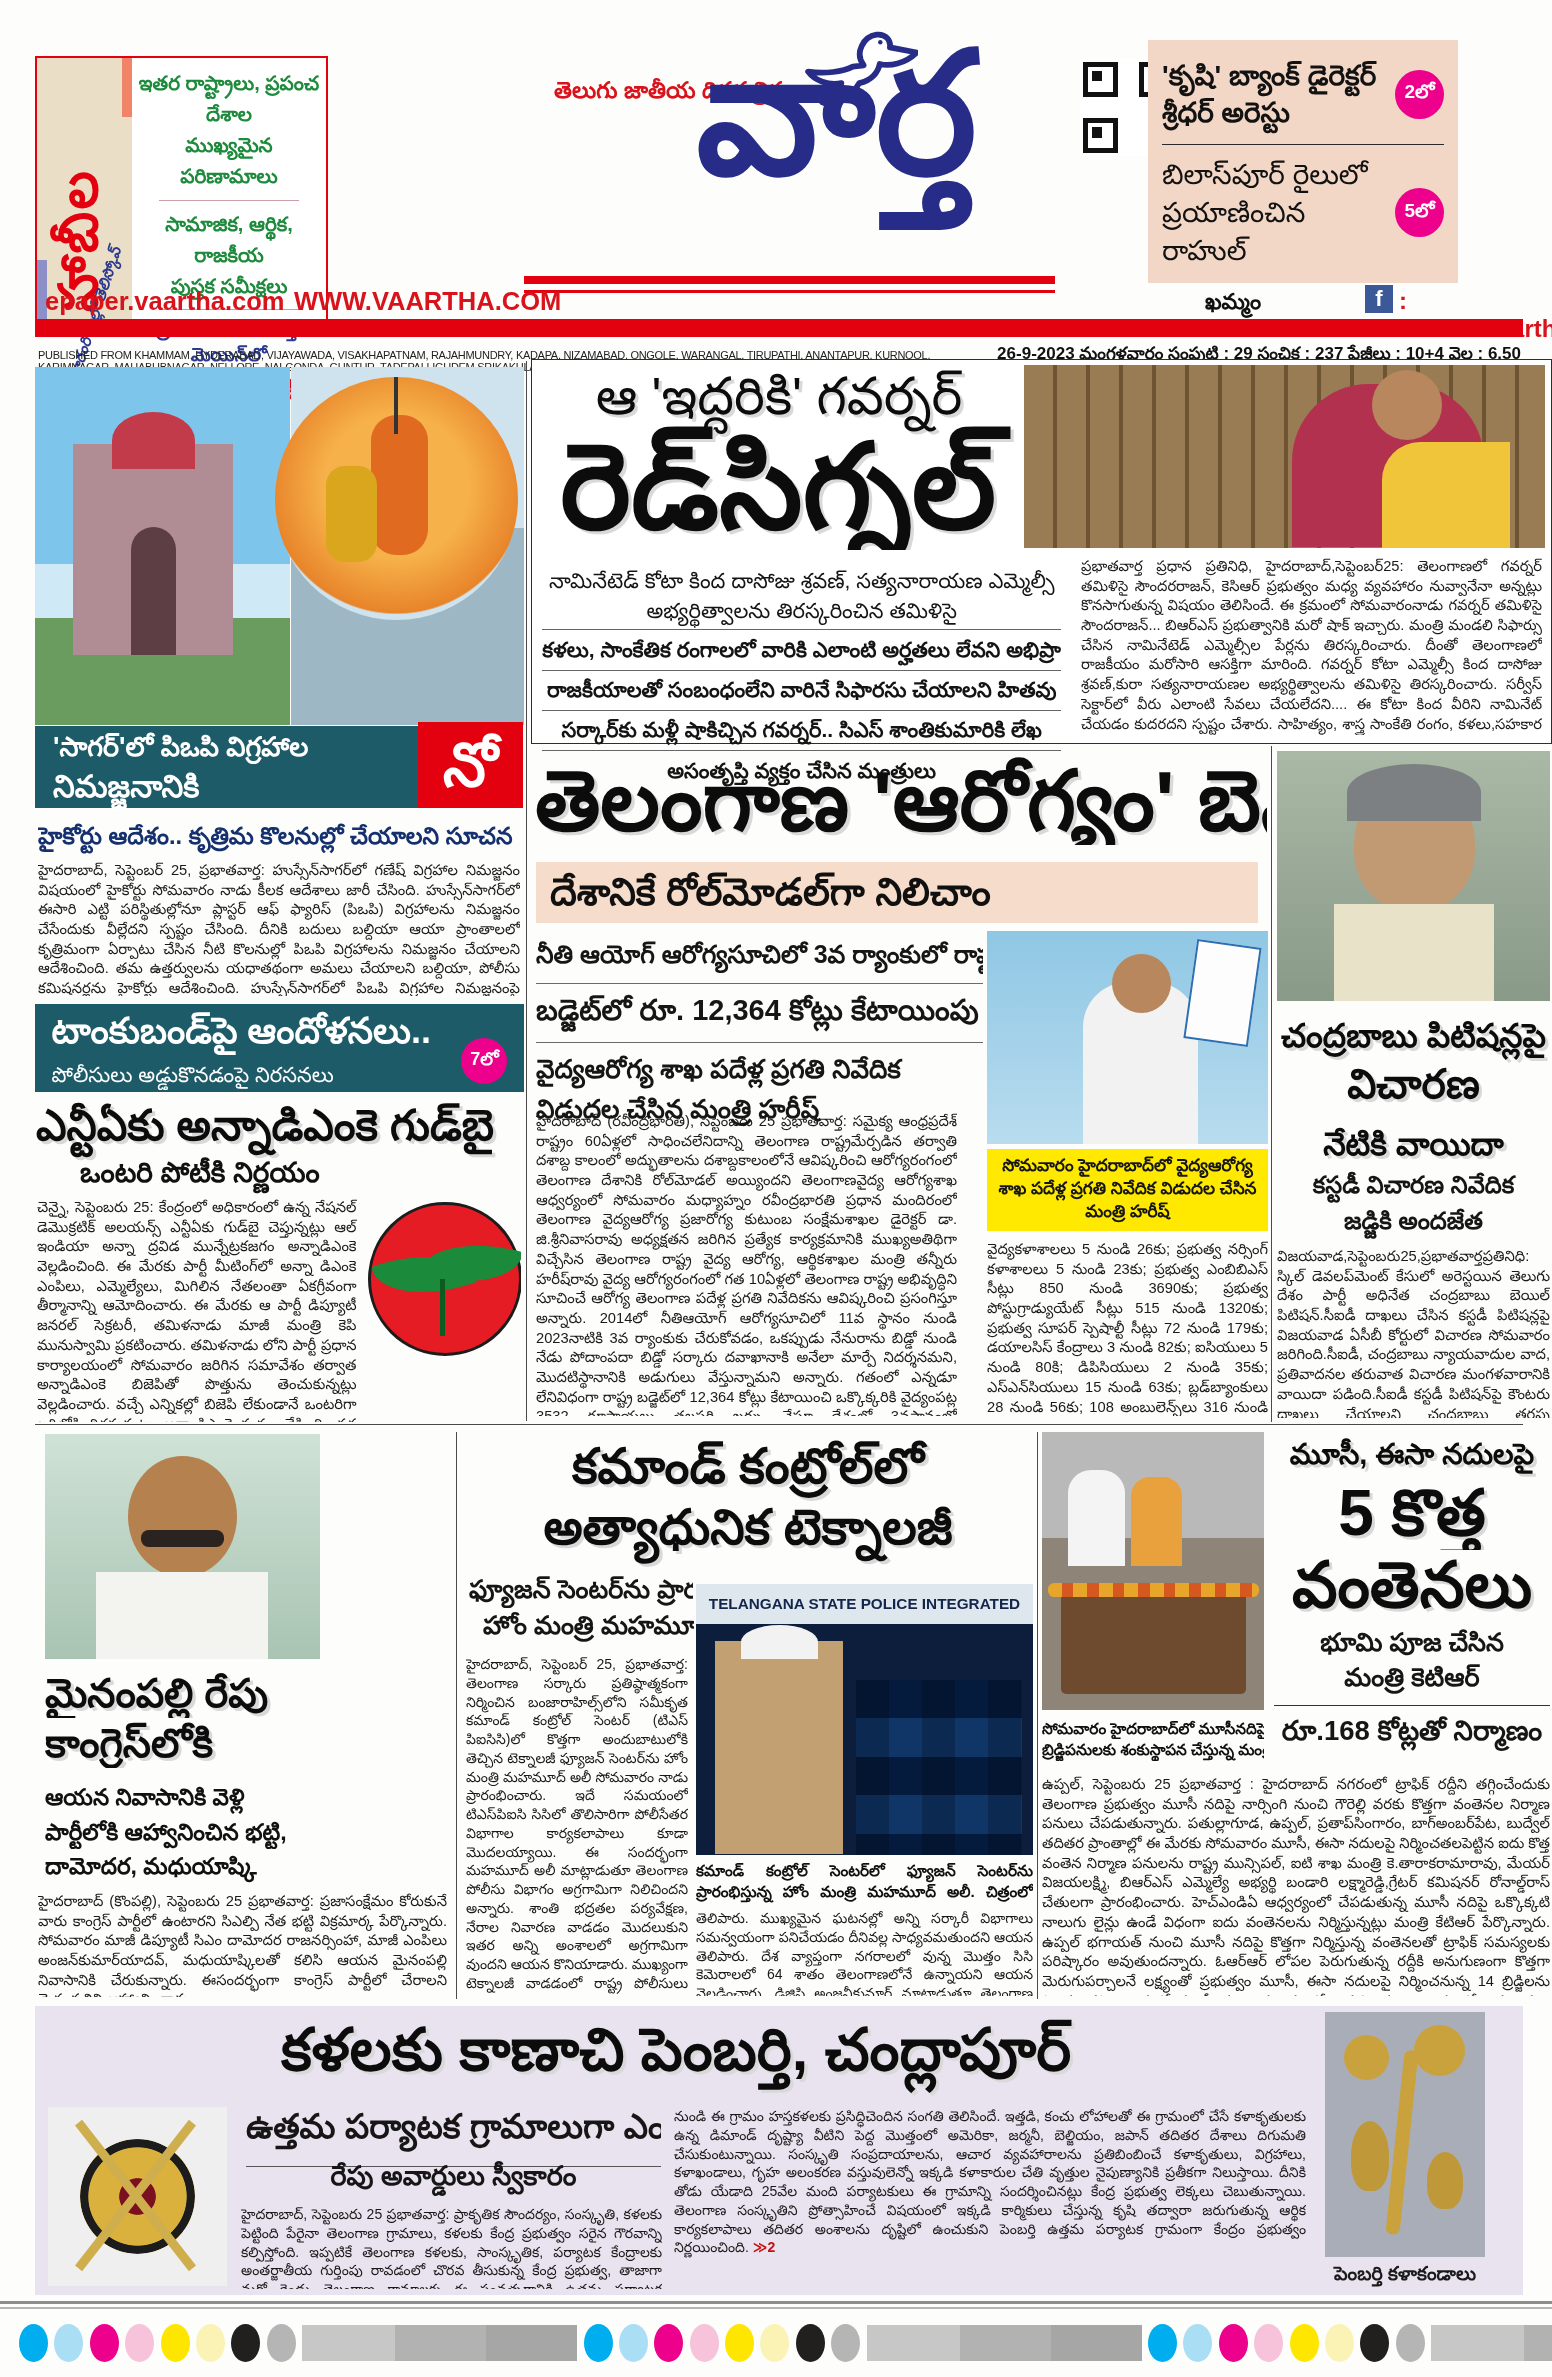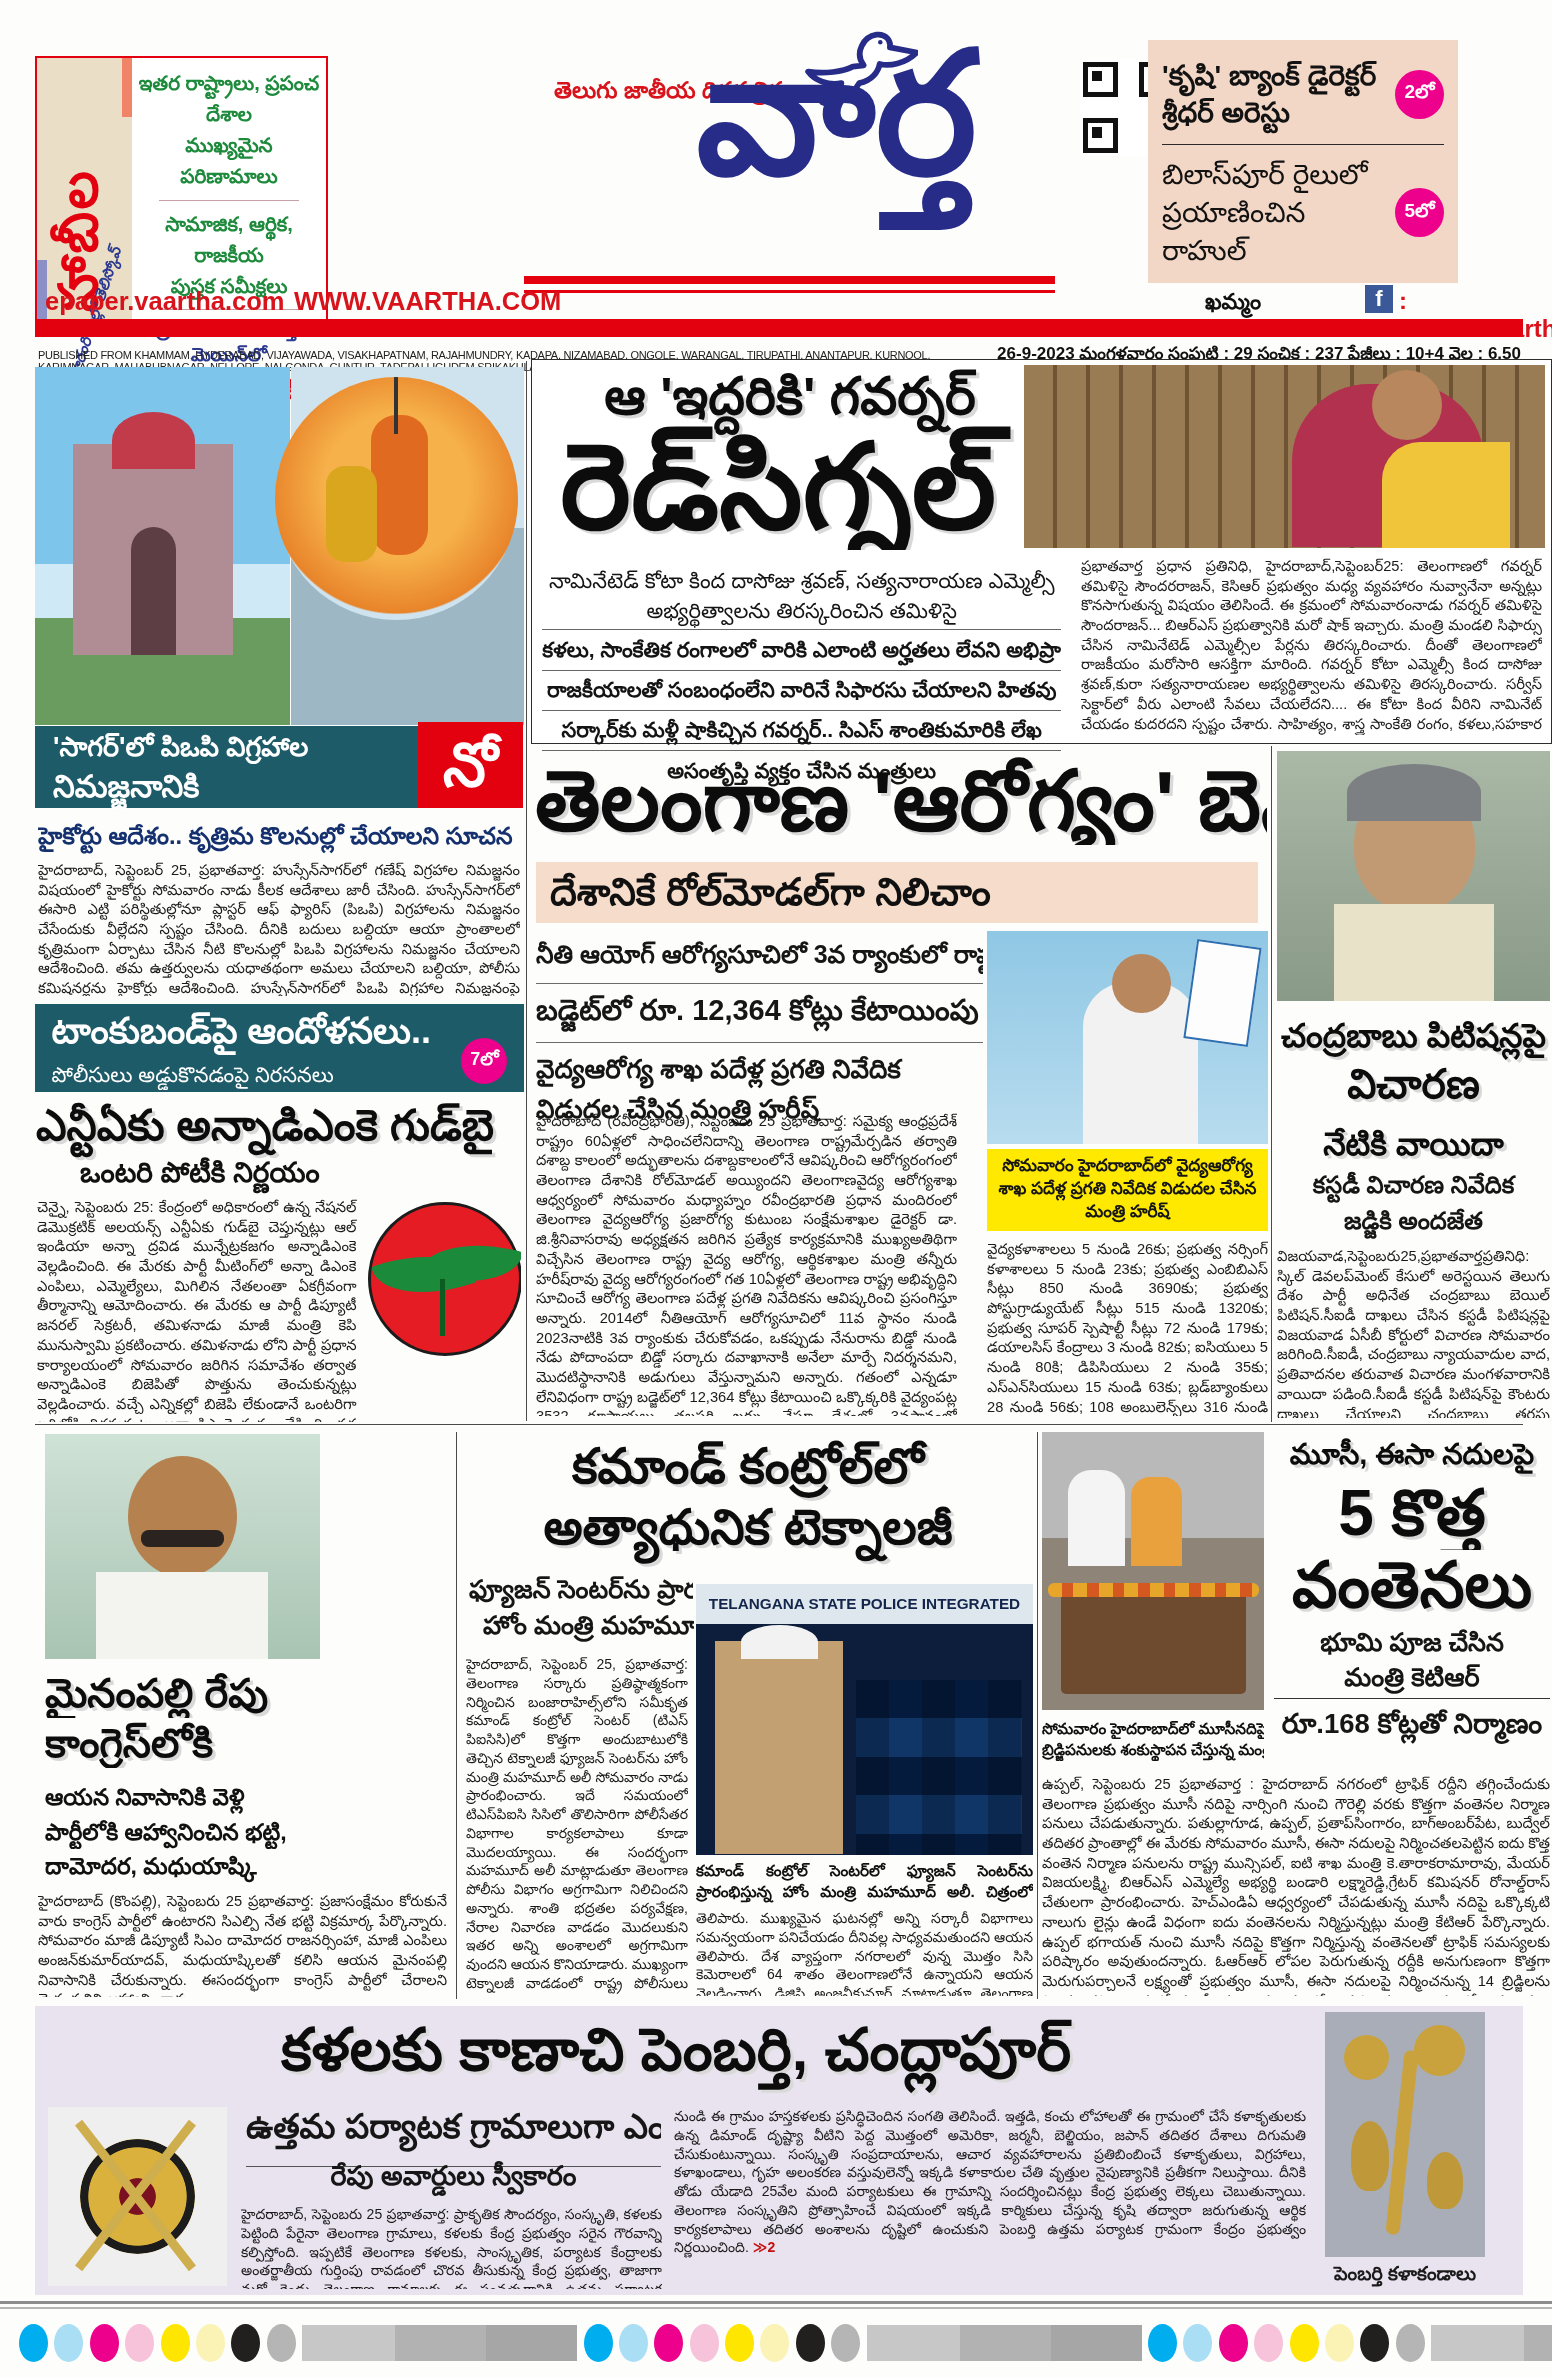--- a/index.html
+++ b/index.html
@@ -153,21 +153,21 @@
       <div class="leaf" style="left:55px;top:38px;transform:rotate(14deg) scaleX(-1)"></div>
       <div class="abs" style="left:72px;top:77px;width:5.1px;height:57px;background:#0c5c22"></div>
     </div>
     <div class="body-txt" style="height:224px">
       <span>చెన్నై, సెప్టెంబరు 25: కేంద్రంలో అధికారంలో ఉన్న నేషనల్ డెమొక్రటిక్ అలయన్స్ ఎన్టీఏకు గుడ్‌బై చెప్తున్నట్లు ఆల్ ఇండియా అన్నా ద్రవిడ మున్నేట్రకజగం అన్నాడిఎంకె వెల్లడించింది. ఈ మేరకు పార్టీ మీటింగ్‌లో అన్నా డిఎంకె ఎంపిలు, ఎమ్మెల్యేలు, మిగిలిన నేతలంతా ఏకగ్రీవంగా తీర్మానాన్ని ఆమోదించారు. ఈ మేరకు ఆ పార్టీ డిప్యూటీ జనరల్ సెక్రటరీ, తమిళనాడు మాజీ మంత్రి కెపి మునుస్వామి ప్రకటించారు. తమిళనాడు లోని పార్టీ ప్రధాన కార్యాలయంలో సోమవారం జరిగిన సమావేశం తర్వాత అన్నాడిఎంకె బిజెపితో పొత్తును తెంచుకున్నట్లు వెల్లడించారు. వచ్చే ఎన్నికల్లో బిజెపి లేకుండానే ఒంటరిగా బరిలోకి దిగనున్నట్లు అన్నాడిఎంకె స్పష్టం చేసింది. గత కొన్ని రోజుల నుంచి అన్నాడిఎంకె, బిజెపి నేతలు బహిరంగంగానే ఒకరిపై మరొకరు తీవ్ర విమర్శలు గుప్పించుకుంటున్నారు. దీంతో ఎన్టీఏ నుంచి అన్నా డిఎంకె బయటికి వస్తుందని రాజకీయవర్గాల్లో తీవ్ర చర్చ జరిగింది. తమ పార్టీని, పార్టీ నాయకులను నిరంతరం అవమానిస్తున్న బిజెపితో పొత్తు ఉండబోదని ఇప్పటికే చాలా మంది అన్నాడిఎంకె నేతలు బహిరంగంగానే ప్రకటించగా అధికారికంగా మాత్రం సోమవారం ప్రకటించారు. ఈ</span>
       
     </div>
   </div>
 
   <div class="abs" style="left:531px;top:359px;width:1019px;height:383px;border:1.3px solid #2d2d2d;background:#fff">
-    <div class="abs c nw blk" style="left:20px;top:6.4px;width:476px;font-size:52px;font-weight:700">ఆ 'ఇద్దరికి' గవర్నర్</div>
+    <div class="abs c nw blk" style="left:9px;top:6.4px;width:476px;font-size:52px;font-weight:400">ఆ 'ఇద్దరికి' గవర్నర్</div>
     <div class="abs c nw blk" style="left:3.8px;top:65px;width:485px;font-size:119px;line-height:1.05">రెడ్‌సిగ్నల్</div>
 
     <div class="ph" style="left:492px;top:5.1px;width:521px;height:183px;
                 background:repeating-linear-gradient(90deg,#9a7c54 0 29px,#6f5434 29px 33px)">
       <div class="abs" style="left:268px;top:19px;width:192px;height:163px;background:#b2314e;border-radius:77px 77px 0 0"></div>
       <div class="abs" style="left:358px;top:77px;width:128px;height:106px;background:#f0c53a;border-radius:38px 0 0 0"></div>
       <div class="abs" style="left:348px;top:5.1px;width:70px;height:70px;border-radius:50%;background:#b9875e"></div>
     </div>
 
     <div class="abs" style="left:10.2px;top:203px;width:519px;font-size:21px;line-height:1.45;color:#141414;text-align:center">
@@ -271,21 +271,21 @@
   <div class="abs c" style="left:1042px;top:1718px;width:222px;font-size:15.3px;font-weight:bold;line-height:1.4;color:#101010">
     <div class="nw">సోమవారం హైదరాబాద్‌లో మూసీనదిపై</div>
     <div class="nw">బ్రిడ్జిపనులకు శంకుస్థాపన చేస్తున్న మంత్రి కెటిఆర్</div>
   </div>
 
   <div class="abs c" style="left:1274px;top:1438px;width:276px">
     <div class="nw blk" style="font-size:29px">మూసీ, ఈసా నదులపై</div>
     <div class="nw blk" style="font-size:64px;line-height:1.12">5 కొత్త</div>
     <div class="nw blk" style="font-size:64px;line-height:1.12">వంతెనలు</div>
     <div class="nw bd" style="font-size:25.5px;margin-top:6.4px">భూమి పూజ చేసిన</div>
-    <div class="nw bd" style="font-size:25.5px;border-bottom:1.9px solid #333;padding-bottom:0">మంత్రి కెటిఆర్</div>
+    <div class="nw bd" style="font-size:25.5px;border-bottom:1.9px solid #333;padding-bottom:7px">మంత్రి కెటిఆర్</div>
     <div class="nw bd" style="font-size:27.5px;margin-top:9px">రూ.168 కోట్లతో నిర్మాణం</div>
   </div>
 
   <div class="abs body-txt" style="left:1042px;top:1775px;width:508px;height:221px;font-size:14.7px">
     <span>ఉప్పల్, సెప్టెంబరు 25 ప్రభాతవార్త : హైదరాబాద్ నగరంలో ట్రాఫిక్ రద్దీని తగ్గించేందుకు తెలంగాణ ప్రభుత్వం మూసీ నదిపై నార్సింగి నుంచి గౌరెల్లి వరకు కొత్తగా వంతెనల నిర్మాణ పనులు చేపడుతున్నారు. పతుల్లాగూడ, ఉప్పల్, ప్రతాప్‌సింగారం, బాగ్‌అంబర్‌పేట, బుద్వేల్ తదితర ప్రాంతాల్లో ఈ మేరకు సోమవారం మూసీ, ఈసా నదులపై నిర్మించతలపెట్టిన ఐదు కొత్త వంతెన నిర్మాణ పనులను రాష్ట్ర మున్సిపల్, ఐటి శాఖ మంత్రి కె.తారాకరామారావు, మేయర్ విజయలక్ష్మి, బిఆర్‌ఎస్ ఎమ్మెల్యే అభ్యర్థి బండారి లక్ష్మారెడ్డి,గ్రేటర్ కమిషనర్ రోనాల్డ్‌రాస్ చేతులగా ప్రారంభించారు. హెచ్‌ఎండిఏ ఆధ్వర్యంలో చేపడుతున్న మూసీ నదిపై ఒక్కొక్కటి నాలుగు లైన్లు ఉండే విధంగా ఐదు వంతెనలను నిర్మిస్తున్నట్లు మంత్రి కేటిఆర్ పేర్కొన్నారు. ఉప్పల్ భగాయత్ నుంచి మూసీ నదిపై కొత్తగా నిర్మిస్తున్న వంతెనలతో ట్రాఫిక్ సమస్యలకు పరిష్కారం అవుతుందన్నారు. ఓఆర్‌ఆర్ లోపల పెరుగుతున్న రద్దీకి అనుగుణంగా కొత్తగా మెరుగుపర్చాలనే లక్ష్యంతో ప్రభుత్వం మూసీ, ఈసా నదులపై నిర్మించనున్న 14 బ్రిడ్జిలను నిర్మిస్తుందని, అందులో మూసీ నదిపై మూడు చోట్ల ఈసా నదిపై రెండు చోట్ల వంతెనలు నిర్మాణం. సుమారు రూ.168 కోట్ల వ్యయంతో హెచ్‌ఎండిఏ నిర్మించే పనులు ఉన్నాయి. హైదరాబాద్ మెట్రోపాలిటన్ డెవలప్‌మెంట్ అధారిటీ</span>
     
   </div>
 
   <div class="abs" style="left:35px;top:2006px;width:1488px;height:289px;background:#e9e2ef">
     <div class="abs nw blk" style="left:246px;top:10.2px;width:1035px;font-size:59px">కళలకు కాణాచి పెంబర్తి, చంద్లాపూర్</div>

